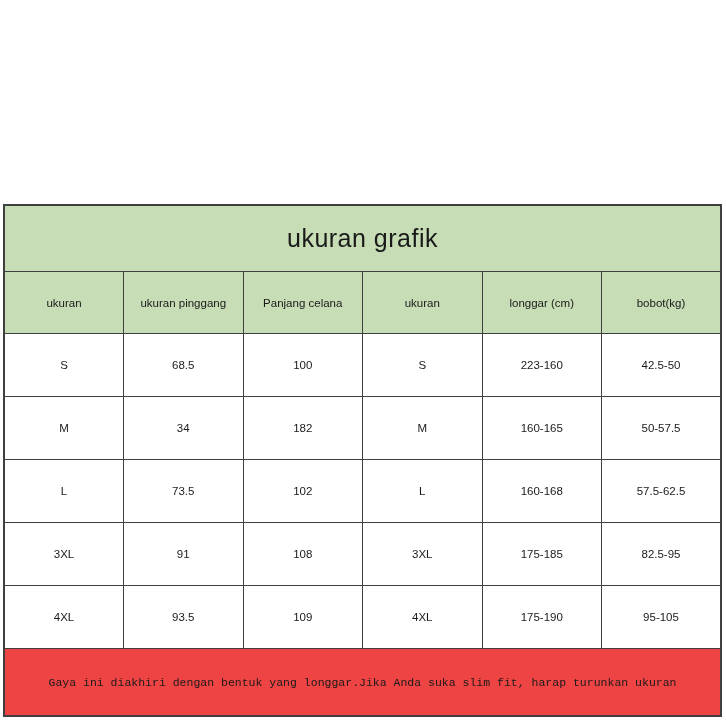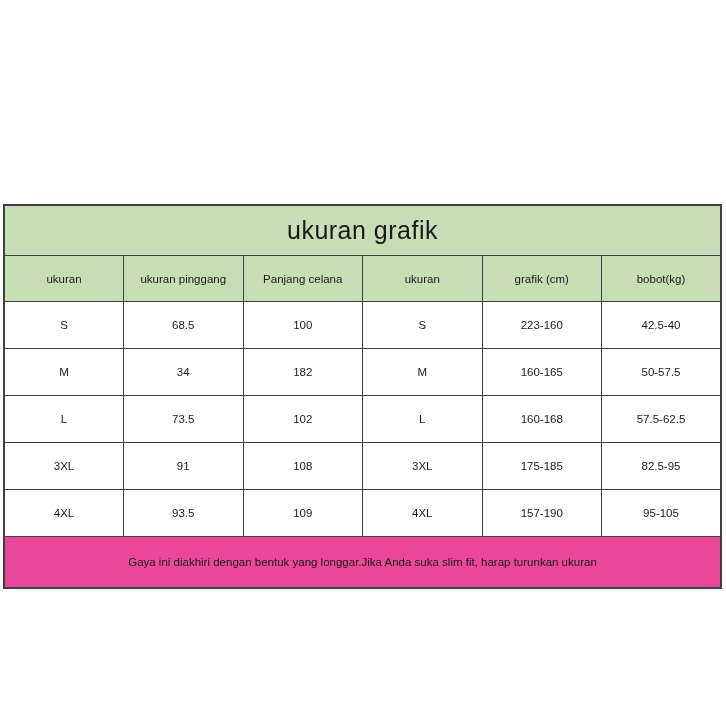--- a/index.html
+++ b/index.html
@@ -24,21 +24,21 @@
     top: 204px;
     width: 719px;
     border-collapse: collapse;
     table-layout: fixed;
     border: 2px solid #3f3f3f;
   }
   table.size-chart td, table.size-chart th {
     border: 1px solid #3f3f3f;
     text-align: center;
     vertical-align: middle;
-    padding: 8px;
+    padding: 16px;
     font-size: 11.5px;
     font-weight: 400;
     overflow: hidden;
     white-space: nowrap;
   }
   tr.title-row td {
     background: #c7ddb5;
     height: 33px;
     font-size: 25px;
     font-weight: 400;
@@ -46,51 +46,52 @@
   }
   tr.header-row td {
     background: #c7ddb5;
     height: 29px;
   }
   tr.data-row td {
     background: #ffffff;
     height: 30px;
   }
   tr.footer-row td {
-    background: #ec4899;
+    background: #ef4444;
     height: 34px;
     font-size: 11.5px;
+    font-family: Liberation Mono, monospace;
   }
 </style>
 </head>
 <body>
 
 <div class="canvas">
   <table class="size-chart">
     <tbody>
       <tr class="title-row">
         <td colspan="6">ukuran grafik</td>
       </tr>
       <tr class="header-row">
 
       <td>ukuran</td>
           <td>ukuran pinggang</td>
           <td>Panjang celana</td>
           <td>ukuran</td>
-          <td>grafik  (cm)</td>
+          <td>longgar  (cm)</td>
           <td>bobot(kg)</td>
         </tr>
 
       <tr class="data-row">
           <td>S</td>
           <td>68.5</td>
           <td>100</td>
           <td>S</td>
           <td>223-160</td>
-          <td>42.5-40</td>
+          <td>42.5-50</td>
         </tr>
         <tr class="data-row">
           <td>M</td>
           <td>34</td>
           <td>182</td>
           <td>M</td>
           <td>160-165</td>
           <td>50-57.5</td>
         </tr>
         <tr class="data-row">
@@ -107,21 +108,21 @@
           <td>108</td>
           <td>3XL</td>
           <td>175-185</td>
           <td>82.5-95</td>
         </tr>
         <tr class="data-row">
           <td>4XL</td>
           <td>93.5</td>
           <td>109</td>
           <td>4XL</td>
-          <td>157-190</td>
+          <td>175-190</td>
           <td>95-105</td>
         </tr>
         <tr class="footer-row">
         <td colspan="6">Gaya ini diakhiri dengan bentuk yang longgar.Jika Anda suka slim fit, harap turunkan ukuran</td>
       </tr>
     </tbody>
   </table>
 </div>
 
 </body></html>

